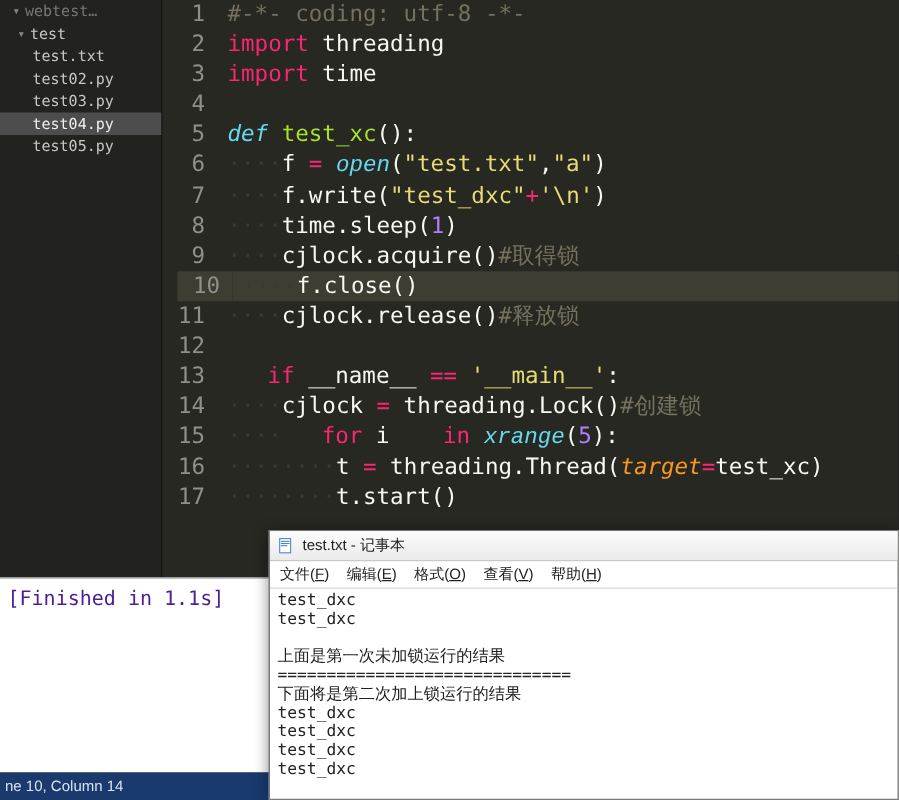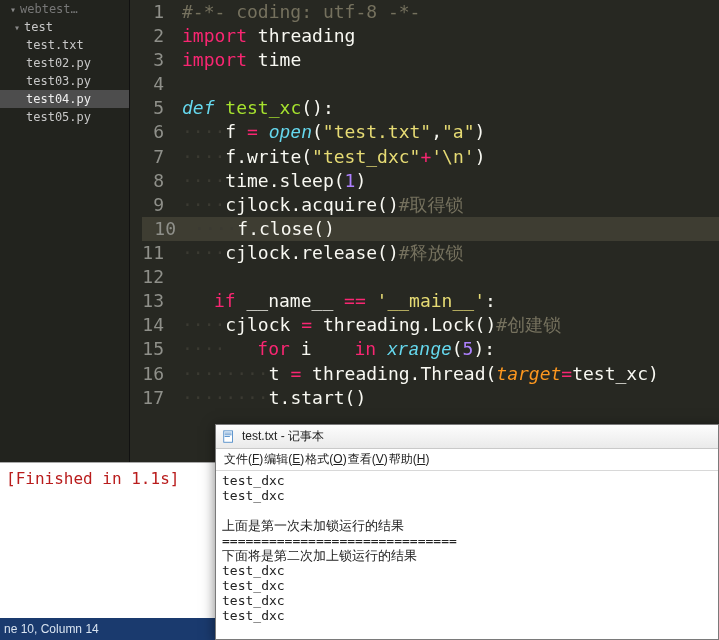--- a/index.html
+++ b/index.html
@@ -35,21 +35,21 @@
   .fn-name { color:#a6e22e; }
   .builtin { color:#66d9ef; font-style: italic; font-family: Liberation Mono, monospace; }
   .str { color:#e6db74; }
   .num { color:#ae81ff; }
   .op { color:#f92672; }
   .arg { color:#fd971f; font-style: italic; }
   .cmt { color:#75715e; }
 
   .console {
     position: absolute; left: 0; top: 462px; width: 215px; height: 156px;
-    background: #ffffff; color:#b91c1c; font-size: 16px; font-family: "Consolas", monospace;
+    background: #ffffff; color:#4c1d95; font-size: 16px; font-family: "Consolas", monospace;
     padding: 6px;
     border-top: 1px solid #aaa;
   }
 
   .statusbar {
     position: absolute; left: 0; bottom: 0; width: 257px; height: 22px;
     background: #1a3a6e; color:#d8e3f0; font-size: 12px;
     display:flex; align-items:center; padding-left:4px;
     font-family: sans-serif;
   }
@@ -62,21 +62,21 @@
     color:#222;
   }
   .np-titlebar {
     height: 24px; display:flex; align-items:center; padding: 0 6px;
     background: linear-gradient(#fdfdfd,#eaeaea);
     border-bottom:1px solid #c9c9c9;
     font-size: 12px;
   }
   .np-icon-svg { width:14px; height:14px; margin-right:6px; }
   .np-menubar {
-    height: 22px; display:flex; gap: 1px; padding: 2px 8px 0; font-size: 12px;
+    height: 22px; display:flex; gap: 14px; padding: 2px 8px 0; font-size: 12px;
     border-bottom:1px solid #d8d8d8;
   }
   .np-menu-u { text-decoration: underline; }
   .np-body { padding: 2px 6px; font-size: 13px; font-family: "Consolas","Microsoft YaHei", monospace; line-height: 15px; white-space: pre-wrap; }
 </style>
 </head>
 <body>
 
 <div class="sidebar">
   <div class="tree-row dim">

